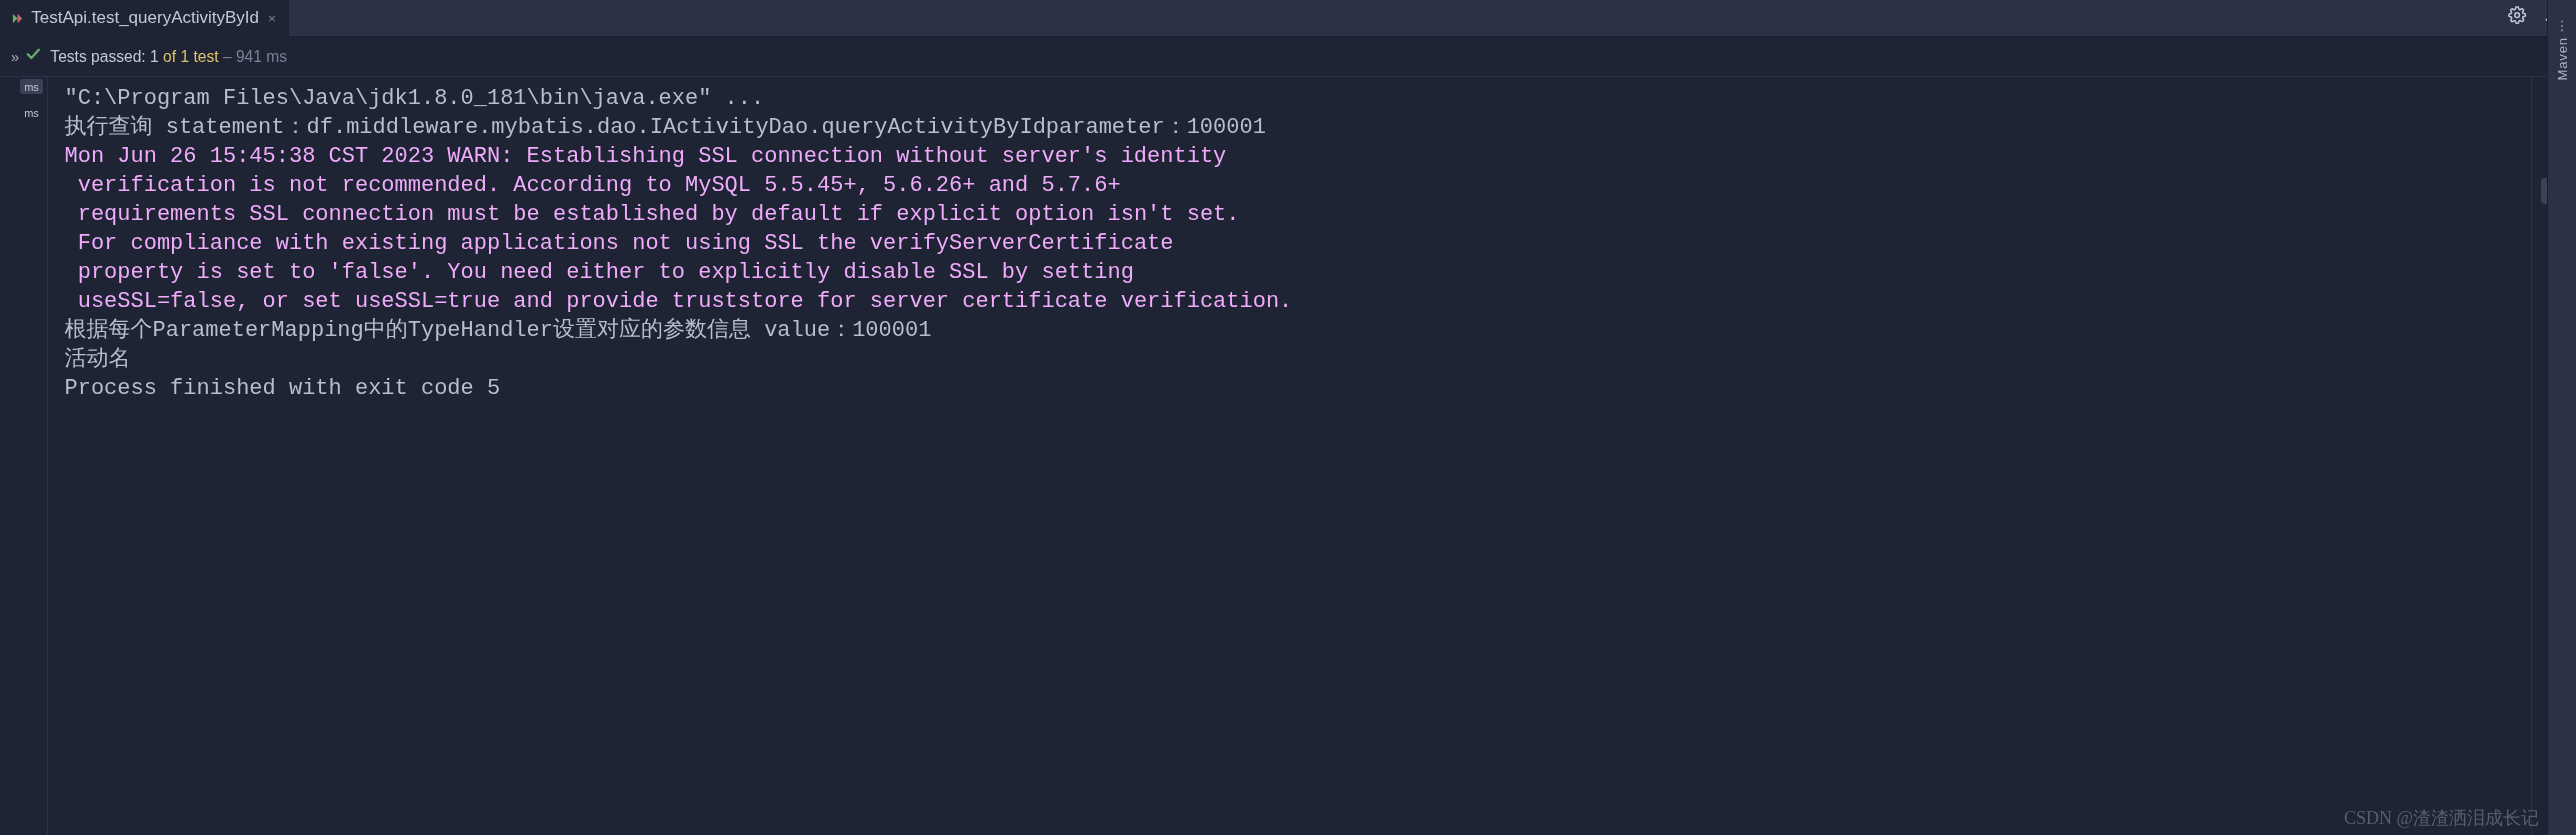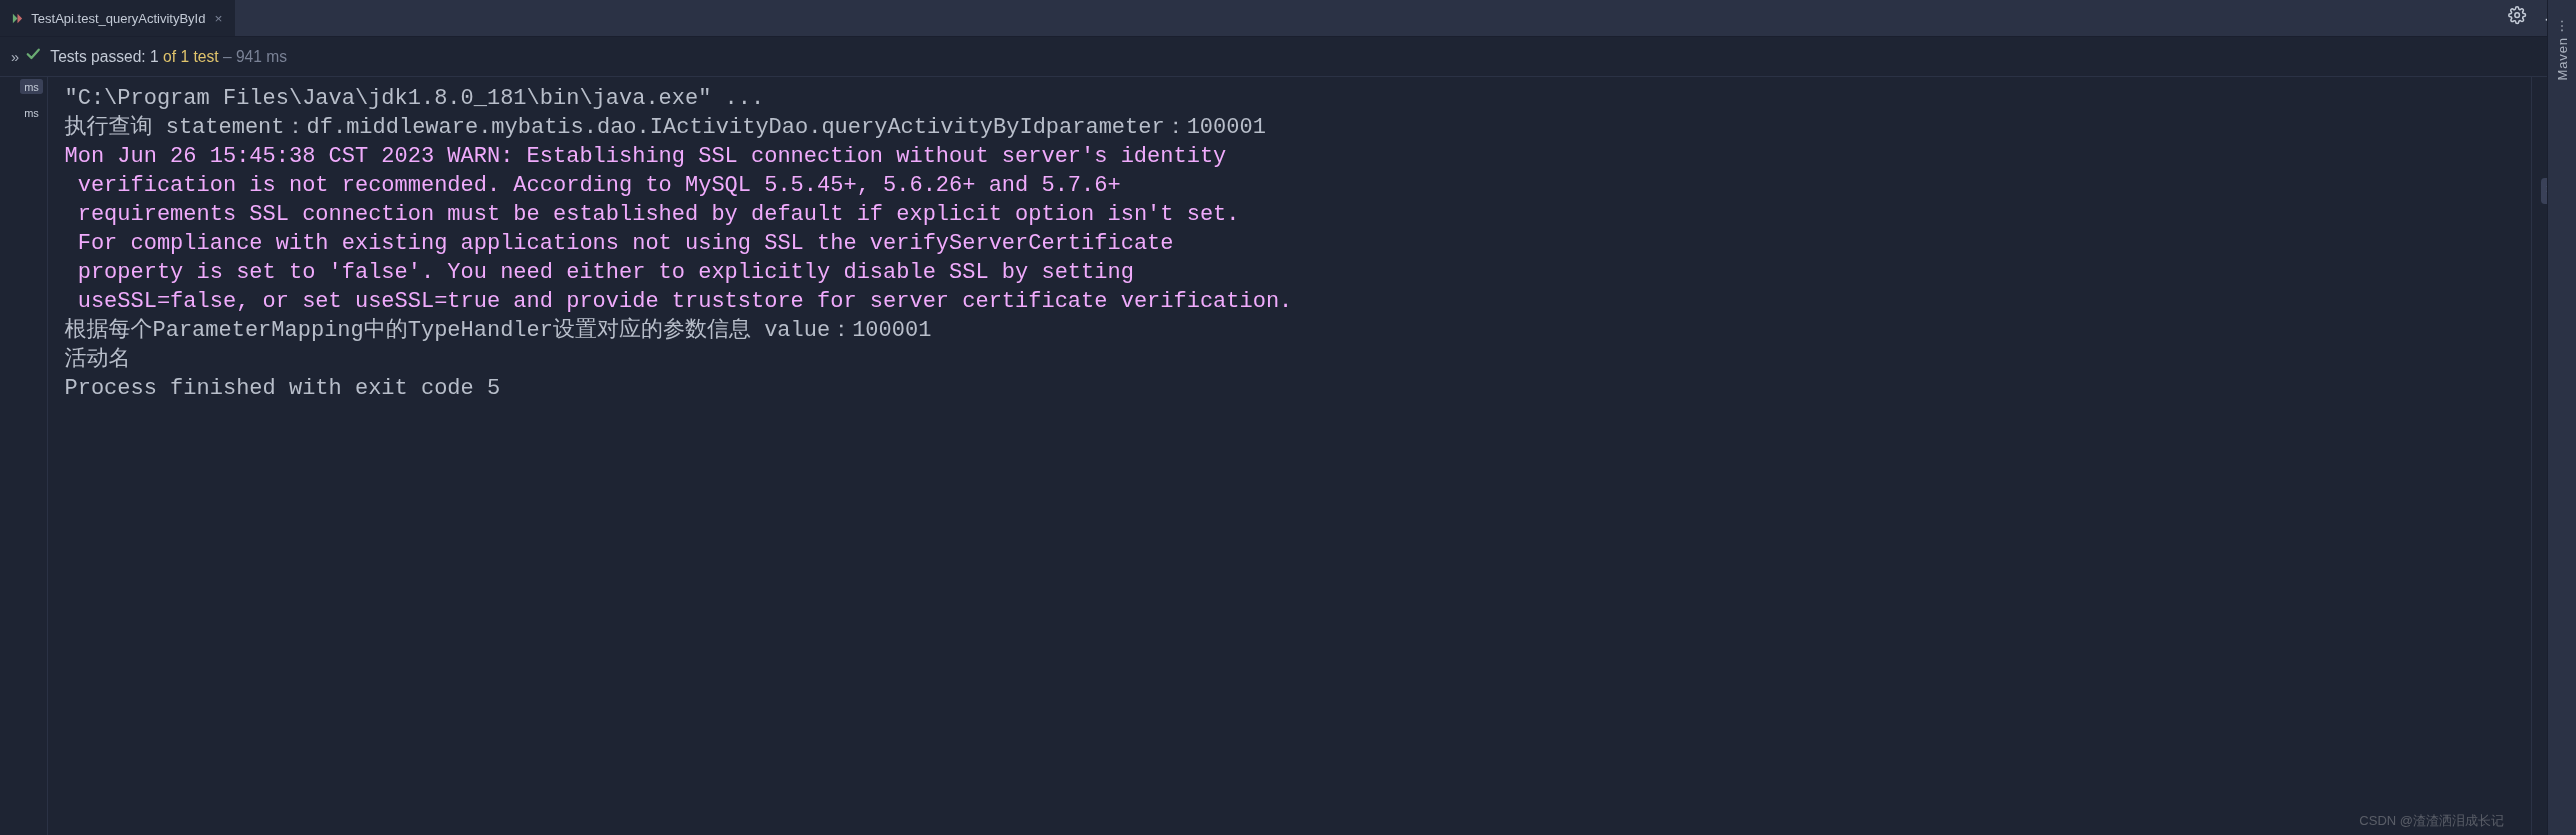--- a/index.html
+++ b/index.html
@@ -35,21 +35,21 @@
     }
     .tab-icon {
       width: 13px;
       height: 13px;
       display: flex;
       align-items: center;
       justify-content: center;
     }
     .tab-label {
       color: #c3cad6;
-      font-size: 13px;
+      font-size: 17px;
     }
     .tab-close {
       color: #7a8296;
       font-size: 13.7px;
       cursor: pointer;
       padding: 0 1.8px;
     }
     .tab-bar-right {
       margin-left: auto;
       display: flex;
@@ -178,24 +178,24 @@
       letter-spacing: 0.9px;
     }
     .maven-dots {
       color: #abb2bf;
       font-size: 13px;
       margin-bottom: 3.7px;
     }
     .watermark {
       position: absolute;
       bottom: 5.5px;
-      right: 72px;
+      right: 37px;
       color: rgba(200,200,200,0.35);
-      font-size: 13px;
-      font-family: Liberation Sans, sans-serif;
+      font-size: 18px;
+      font-family: Liberation Serif, serif;
     }
   </style>
 </head>
 <body>
 
 <div class="tab-bar">
   <div class="tab">
     <span class="tab-icon">
       <svg width="13" height="13" viewBox="0 0 14 14">
         <polygon points="2,2 7,7 2,12" fill="#6aab73"></polygon>

